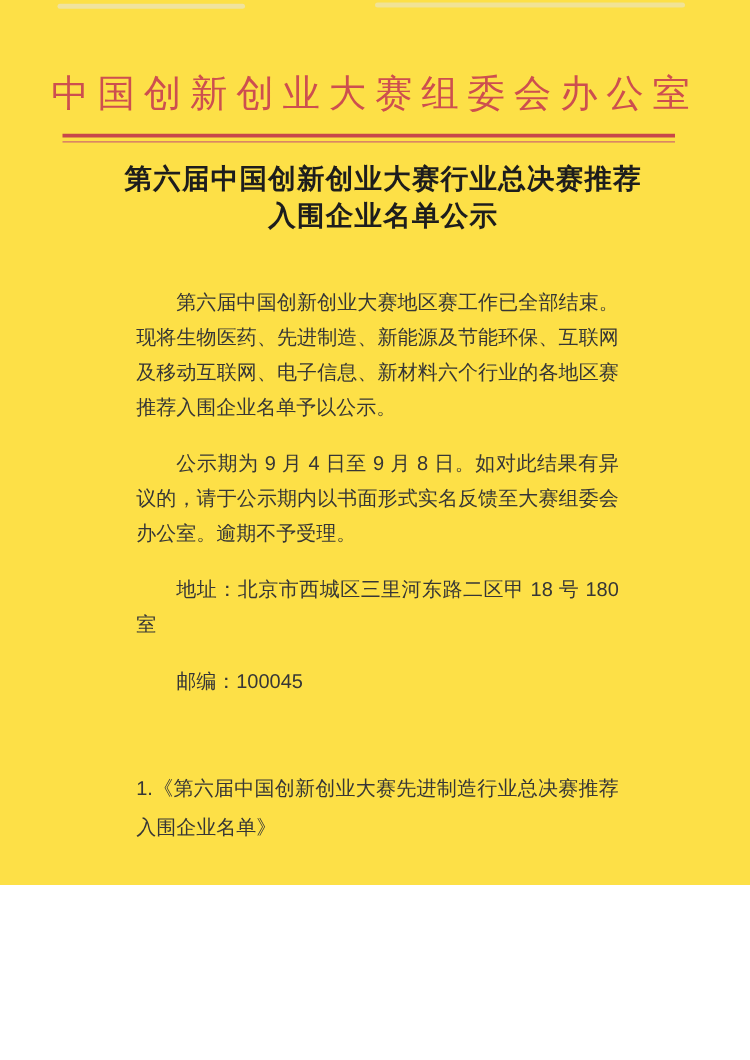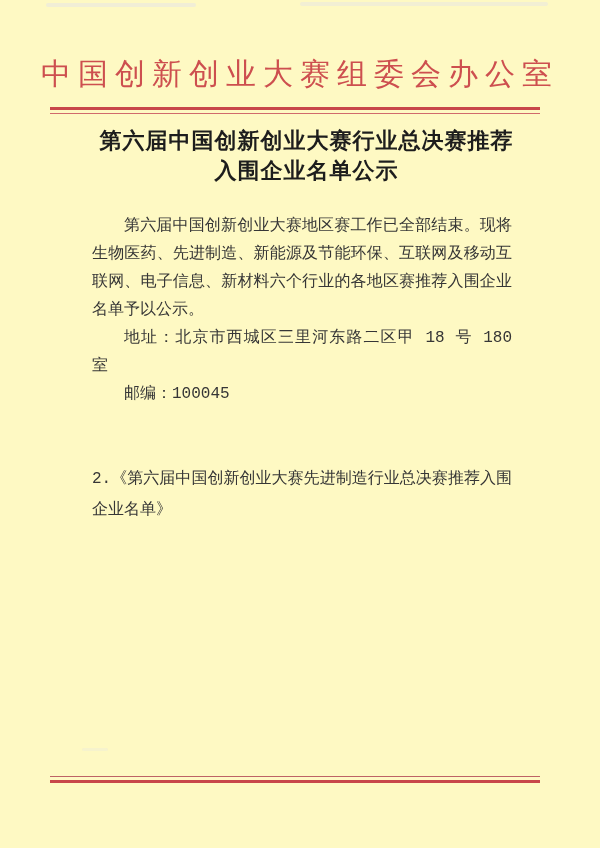--- a/index.html
+++ b/index.html
@@ -1,22 +1,22 @@
 <!DOCTYPE html>
 <html><head>
 <meta charset="utf-8">
 <style>
   html, body { margin: 0; padding: 0; background: #ffffff; }
   .page {
     position: relative;
     width: 600px;
-    height: 848px;
-    background: #fef9c3;
+    height: 708px;
+    background: #fde047;
     overflow: hidden;
-    font-family: Liberation Mono, monospace;
+    font-family: Liberation Sans, sans-serif;
   }
   
   .smudge { position: absolute; background: #e6e6e6; border-radius: 2px; }
   .smudge-a { top: 3px; left: 46px; width: 150px; height: 4px; opacity: .55; }
   .smudge-b { top: 2px; left: 300px; width: 248px; height: 4px; opacity: .5; }
   .smudge-c { top: 748px; left: 82px; width: 26px; height: 3px; opacity: .3; }
 
   .org-name {
     position: absolute;
     top: 55px; left: 0; right: 0;
@@ -48,21 +48,21 @@
   .doc-title span { display: block; margin-left: 13px; }
 
   .body-block {
     position: absolute;
     top: 212px; left: 92px; width: 420px;
     font-size: 16px;
     line-height: 28px;
     color: #363636;
     text-align: justify;
   }
-  .body-block p { margin: 0; text-indent: 2em; }
+  .body-block p { margin: 17px; text-indent: 2em; }
 
   .attachments { margin-top: 56px; line-height: 31px; }
   .attachments p { text-indent: 0; }
 
   .rule-bottom {
     position: absolute;
     top: 776px; left: 50px; width: 490px;
     height: 3px;                       
     border-top: 1px solid #bd6366;     
     border-bottom: 3px solid #c8474a;  
@@ -81,23 +81,24 @@
 
   <div class="rule-top"></div>
 
   <h1 class="doc-title">
     <span>第六届中国创新创业大赛行业总决赛推荐</span>
     <span>入围企业名单公示</span>
   </h1>
 
   <div class="body-block">
     <p>第六届中国创新创业大赛地区赛工作已全部结束。现将生物医药、先进制造、新能源及节能环保、互联网及移动互联网、电子信息、新材料六个行业的各地区赛推荐入围企业名单予以公示。</p>
+    <p>公示期为 9 月 4 日至 9 月 8 日。如对此结果有异议的，请于公示期内以书面形式实名反馈至大赛组委会办公室。逾期不予受理。</p>
     <p>地址：北京市西城区三里河东路二区甲 18 号 180 室</p>
     <p>邮编：100045</p>
 
     <div class="attachments">
-      <p>2.《第六届中国创新创业大赛先进制造行业总决赛推荐入围企业名单》</p>
+      <p>1.《第六届中国创新创业大赛先进制造行业总决赛推荐入围企业名单》</p>
     </div>
   </div>
 
   <div class="rule-bottom"></div>
 
 </div>
 
 </body></html>

